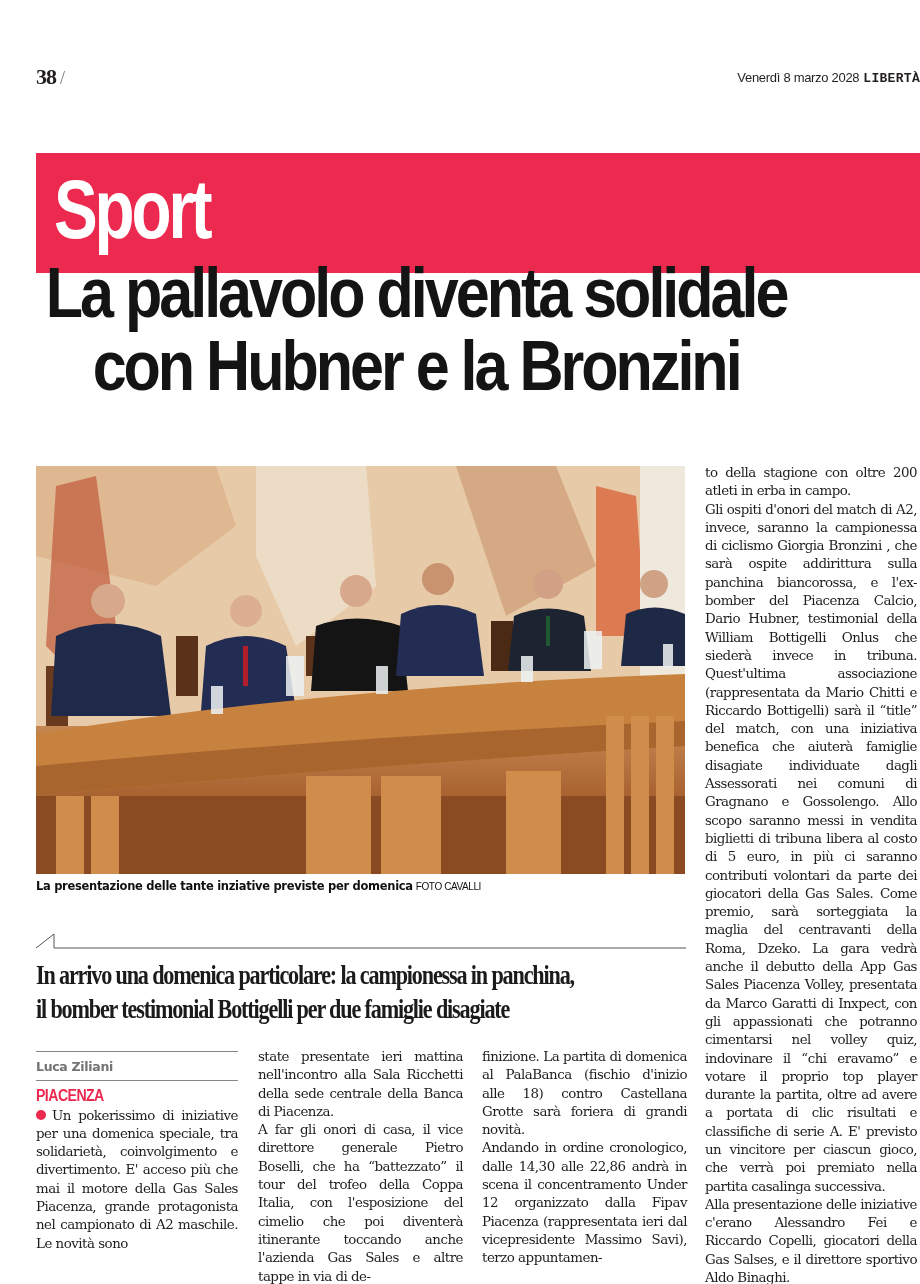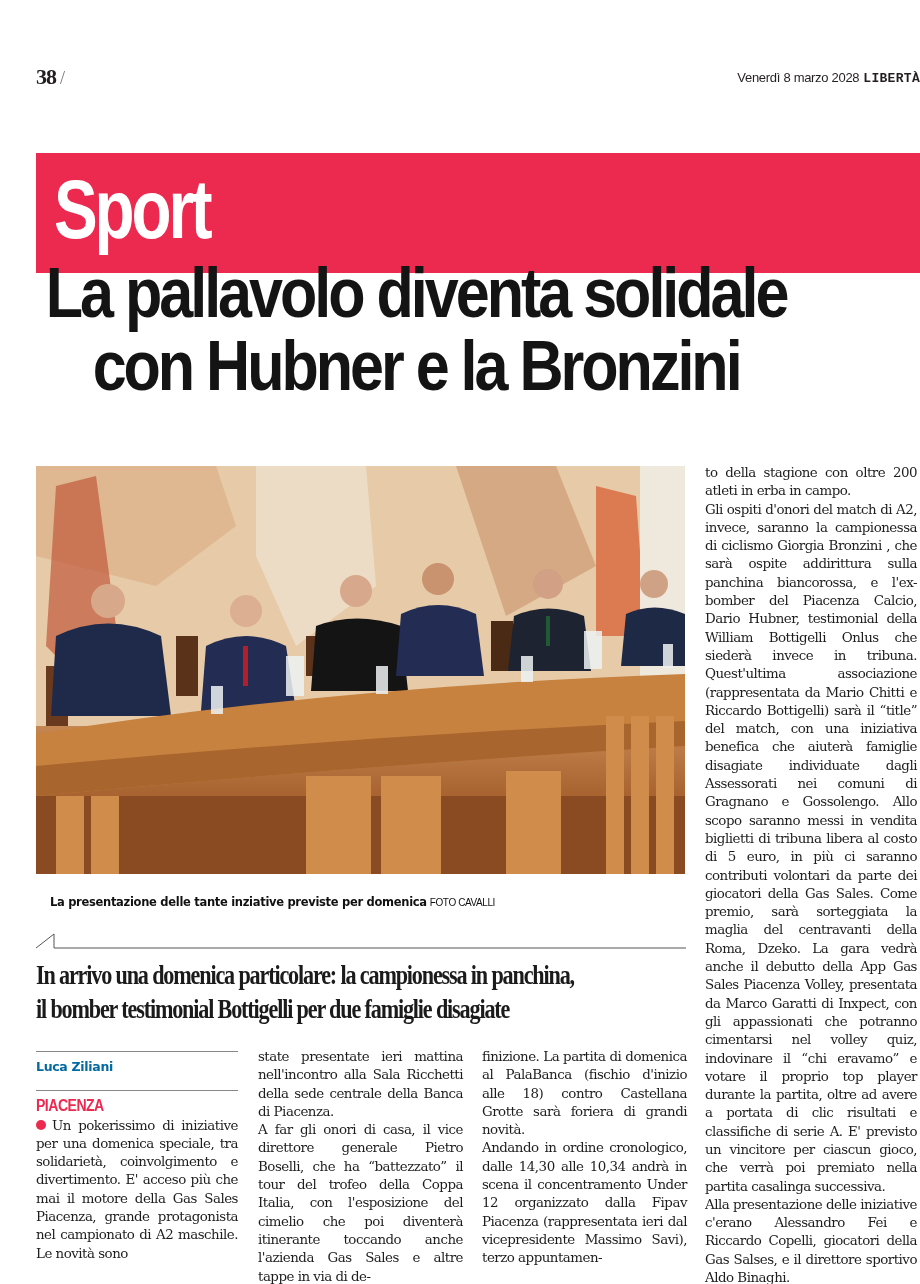--- a/index.html
+++ b/index.html
@@ -13,36 +13,36 @@
 
   .section-band { position:absolute; top:105px; left:36px; width:884px; height:120px; background:#ec2a50;margin-top:48px; }
   .section-band .label { position:absolute; left:18px; top:14px; color:#fff; font-family:"Liberation Sans", sans-serif; font-weight:bold; font-size:84px; letter-spacing:-4px; transform:scaleX(0.78); transform-origin:left; line-height:1; }
 
   .headline { position:absolute; top:256px; left:36px; width:884px; font-family:Liberation Sans, sans-serif; font-weight:bold; font-size:71px; line-height:73px; letter-spacing:-3.5px; color:#141414;text-align:center; }
   .headline span { display:block; transform:scaleX(0.86); transform-origin:left; white-space:nowrap; }
 
   .photo { position:absolute; top:466px; left:36px; width:649px; height:408px; overflow:hidden; background:linear-gradient(180deg,#e8c9a6 0%,#d8b08a 45%,#c88a55 62%,#a96431 80%,#8a4f28 100%); }
   .photo svg { position:absolute; left:0; top:0; }
 
-  .caption { position:absolute; top:879px; left:50px; font-family:"DejaVu Sans", sans-serif; font-weight:bold; font-size:11.5px; letter-spacing:-0.3px; color:#111; white-space:nowrap;margin-top:16px; }
+  .caption { position:absolute; top:879px; left:36px; font-family:"DejaVu Sans", sans-serif; font-weight:bold; font-size:11.5px; letter-spacing:-0.3px; color:#111; white-space:nowrap; }
   .caption .credit { font-family:"Liberation Sans", sans-serif; font-weight:normal; font-size:10px; letter-spacing:-0.4px; margin-left:3px; }
 
   .rule-arrow { position:absolute; top:932px; left:36px; width:650px; height:18px; }
   .subhead { position:absolute; top:958px; left:36px; width:650px; font-family:Liberation Serif, serif; font-size:27px; line-height:34px; letter-spacing:-1.4px; color:#1b1b1b; }
   .subhead span { display:block; transform:scaleX(0.82); transform-origin:left; white-space:nowrap; }
 
   .col { position:absolute; font-family:"DejaVu Serif", serif; font-size:13.4px; line-height:18.3px; text-align:justify; color:#1d1d1d; letter-spacing:-0.5px; }
   .col p { margin:0; }
   .col1 { left:36px; top:1048px; width:202px; }
   .col2 { left:258px; top:1048px; width:205px; }
   .col3 { left:482px; top:1048px; width:205px; }
   .col4 { left:705px; top:464px; width:212px; }
 
   .byline-rule { height:1px; background:#888; margin:3px 0 6px 0; }
-  .byline { font-family:"DejaVu Sans", sans-serif; font-weight:bold; font-size:12.5px; letter-spacing:-0.3px; color:#0369a1; margin-bottom:14px; }
+  .byline { font-family:"DejaVu Sans", sans-serif; font-weight:bold; font-size:12.5px; letter-spacing:-0.3px; color:#737373; margin-bottom:4px; }
   .dateline-city { font-family:"Liberation Sans", sans-serif; font-weight:bold; font-size:16px; color:#ec2a50; letter-spacing:-0.6px; margin:6px 0 1px 0; transform:scaleX(0.88); transform-origin:left; }
   .bullet { display:inline-block; width:10px; height:10px; border-radius:50%; background:#ec2a50; margin-right:6px; vertical-align:0px; }
 </style>
 </head>
 <body>
 
 <div class="folio"><span>38</span><span class="slash">/</span></div>
 <div class="dateline"><span>Venerdì 8 marzo 2028</span><span class="paper">LIBERTÀ</span></div>
 
 <div class="section-band">
@@ -131,20 +131,20 @@
   <p><span class="bullet"></span><span>Un pokerissimo di iniziative per una domenica speciale, tra solidarietà, coinvolgimento e divertimento. E' acceso più che mai il motore della Gas Sales Piacenza, grande protagonista nel campionato di A2 maschile. Le novità sono</span></p>
 </div>
 
 <div class="col col2">
   <p>state presentate ieri mattina nell'incontro alla Sala Ricchetti della sede centrale della Banca di Piacenza.</p>
   <p>A far gli onori di casa, il vice direttore generale Pietro Boselli, che ha “battezzato” il tour del trofeo della Coppa Italia, con l'esposizione del cimelio che poi diventerà itinerante toccando anche l'azienda Gas Sales e altre tappe in via di de-</p>
 </div>
 
 <div class="col col3">
   <p>finizione. La partita di domenica al PalaBanca (fischio d'inizio alle 18) contro Castellana Grotte sarà foriera di grandi novità.</p>
-  <p> Andando in ordine cronologico, dalle 14,30 alle 10,34 andrà in scena il concentramento Under 12 organizzato dalla Fipav Piacenza (rappresentata ieri dal vicepresidente Massimo Savi), terzo appuntamen-</p>
+  <p> Andando in ordine cronologico, dalle 14,30 alle 22,86 andrà in scena il concentramento Under 12 organizzato dalla Fipav Piacenza (rappresentata ieri dal vicepresidente Massimo Savi), terzo appuntamen-</p>
 </div>
 
 <div class="col col4">
   <p>to della stagione con oltre 200 atleti in erba in campo.</p>
   <p>Gli ospiti d'onori del match di A2, invece, saranno la campionessa di ciclismo Giorgia Bronzini , che sarà ospite addirittura sulla panchina biancorossa, e l'ex-bomber del Piacenza Calcio, Dario Hubner, testimonial della William Bottigelli Onlus che siederà invece in tribuna. Quest'ultima associazione (rappresentata da Mario Chitti e Riccardo Bottigelli) sarà il “title” del match, con una iniziativa benefica che aiuterà famiglie disagiate individuate dagli Assessorati nei comuni di Gragnano e Gossolengo. Allo scopo saranno messi in vendita biglietti di tribuna libera al costo di 5 euro, in più ci saranno contributi volontari da parte dei giocatori della Gas Sales. Come premio, sarà sorteggiata la maglia del centravanti della Roma, Dzeko. La gara vedrà anche il debutto della App Gas Sales Piacenza Volley, presentata da Marco Garatti di Inxpect, con gli appassionati che potranno cimentarsi nel volley quiz, indovinare il “chi eravamo” e votare il proprio top player durante la partita, oltre ad avere a portata di clic risultati e classifiche di serie A. E' previsto un vincitore per ciascun gioco, che verrà poi premiato nella partita casalinga successiva.</p>
   <p>Alla presentazione delle iniziative c'erano Alessandro Fei e Riccardo Copelli, giocatori della Gas Salses, e il direttore sportivo Aldo Binaghi.</p>
 </div>
 
 </body></html>

